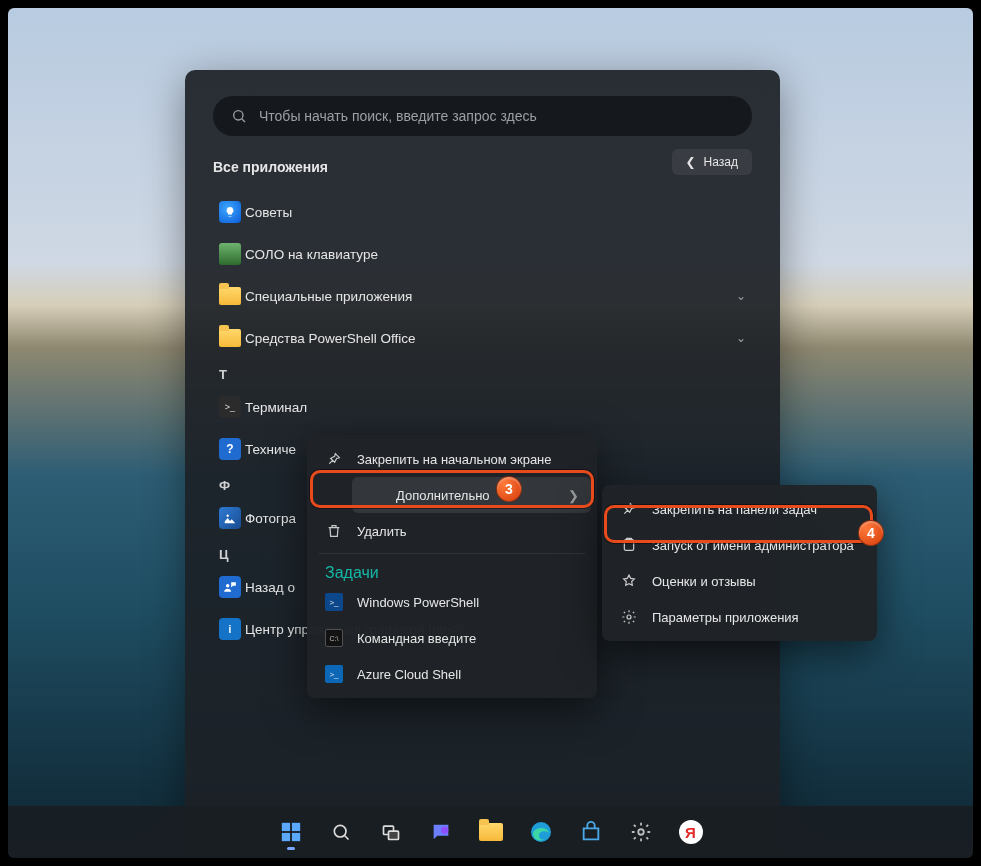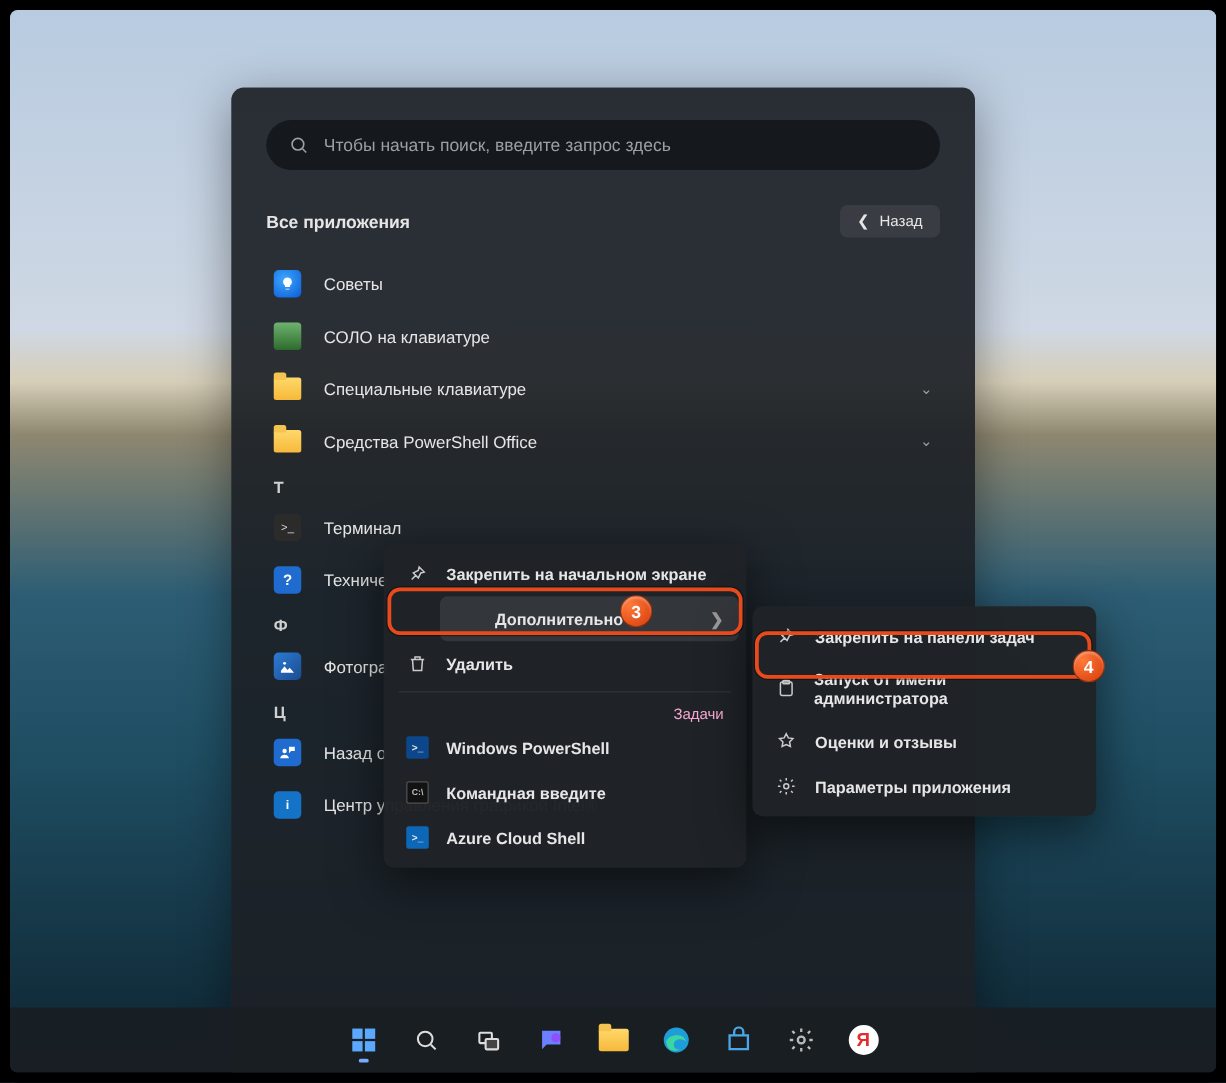--- a/index.html
+++ b/index.html
@@ -16,54 +16,54 @@
     position: absolute; left: 177px; top: 62px; width: 595px; height: 860px;
     background: rgba(28,33,38,0.92); border-radius: 10px;
     box-shadow: 0 10px 40px rgba(0,0,0,0.4);
     color: #e6e6e6; padding: 26px 28px 0 28px;
   }
   .search-box {
     display: flex; align-items: center; gap: 12px;
     background: rgba(15,18,21,0.75); border-radius: 22px;
     height: 40px; padding: 0 18px; color: #9aa0a6; font-size: 14px;
   }
-  .heading-row { display: flex; justify-content: space-between; align-items: center; margin-top: 28px; }
+  .heading-row { display: flex; justify-content: space-between; align-items: flex-end; margin-top: 13px; }
   .heading { font-size: 14px; font-weight: 600; }
   .back-btn {
     display: flex; align-items: center; gap: 8px; font-size: 12px;
     background: rgba(255,255,255,0.07); border-radius: 6px; padding: 6px 14px; cursor: pointer;
   }
   .app-list { margin-top: 16px; }
   .app-row {
-    display: flex; align-items: center; gap: 18px; height: 42px;
+    display: flex; align-items: center; gap: 4px; height: 42px;
     padding: 0 6px; border-radius: 6px; font-size: 13.5px; cursor: pointer;
   }
   .app-icon { width: 22px; height: 22px; display: flex; align-items: center; justify-content: center; border-radius: 4px; flex-shrink: 0; }
   .chev { margin-left: auto; color: #9aa0a6; font-size: 12px; }
   .section-letter { font-size: 13px; font-weight: 600; color: #d0d0d0; padding: 8px 6px 4px 6px; }
   .footer {
     position: absolute; left: 0; right: 0; bottom: 0; height: 62px;
     background: rgba(15,18,21,0.55); border-top: 1px solid rgba(255,255,255,0.05);
     display: flex; align-items: center; justify-content: space-between; padding: 0 28px;
     border-radius: 0 0 10px 10px;
   }
   .user { display: flex; align-items: center; gap: 14px; font-size: 13px; }
   .avatar { width: 30px; height: 30px; border-radius: 50%; background: #5b6168; display: flex; align-items: center; justify-content: center; }
   .power { width: 20px; height: 20px; color: #ddd; cursor: pointer; }
 
   
   .ctx {
     position: absolute; background: rgba(32,36,40,0.98); border-radius: 8px;
     box-shadow: 0 12px 40px rgba(0,0,0,0.55); padding: 6px; color: #e6e6e6; font-size: 13px;
   }
-  .ctx-item { display: flex; align-items: center; gap: 14px; padding: 9px 12px; border-radius: 6px; cursor: pointer; font-weight: bold; }
+  .ctx-item { display: flex; align-items: center; gap: 14px; padding: 9px 12px; border-radius: 6px; cursor: pointer; }
   .ctx-item.hl { background: rgba(255,255,255,0.09); margin-left: 39px; }
   .ctx-icon { width: 18px; height: 18px; display: flex; align-items: center; justify-content: center; opacity: .9; }
   .ctx-sep { height: 1px; background: rgba(255,255,255,0.08); margin: 4px 6px; }
-  .ctx-header { font-size: 12px; color: #f9a8d4; padding: 6px 12px 2px 12px; text-align: right; }
+  .ctx-header { font-size: 16px; color: #14b8a6; padding: 6px 12px 2px 12px; }
   .ctx-chev { margin-left: auto; color: #999; }
 
   .ring {
     position: absolute; border: 3px solid #e84a1c; border-radius: 10px; pointer-events: none; box-shadow: 0 0 0 1px rgba(0,0,0,.4);
   }
   .badge {
     position: absolute; width: 26px; height: 26px; border-radius: 50%;
     background: radial-gradient(circle at 30% 30%, #ff7a3a, #d63a0a);
     border: 1px solid rgba(0,0,0,.4); box-shadow: inset 0 2px 2px rgba(255,255,255,.3);
     color: #fff; font-weight: 700; font-size: 14px; display: flex; align-items: center; justify-content: center;
@@ -116,21 +116,21 @@
 
       <div class="app-row">
         <span class="app-icon" style="background:linear-gradient(#6fb36f,#2d6b2d);border-radius:3px"></span>
         <span>СОЛО на клавиатуре</span>
       </div>
 
       <div class="app-row">
         <span class="app-icon">
             <span class="folder-icon"></span>
           </span>
-        <span>Специальные клавиатуре</span>
+        <span>Специальные приложения</span>
         <span class="chev">⌄</span>
       </div>
 
       <div class="app-row">
         <span class="app-icon">
             <span class="folder-icon"></span>
           </span>
         <span>Средства PowerShell Office</span>
         <span class="chev">⌄</span>
       </div>

